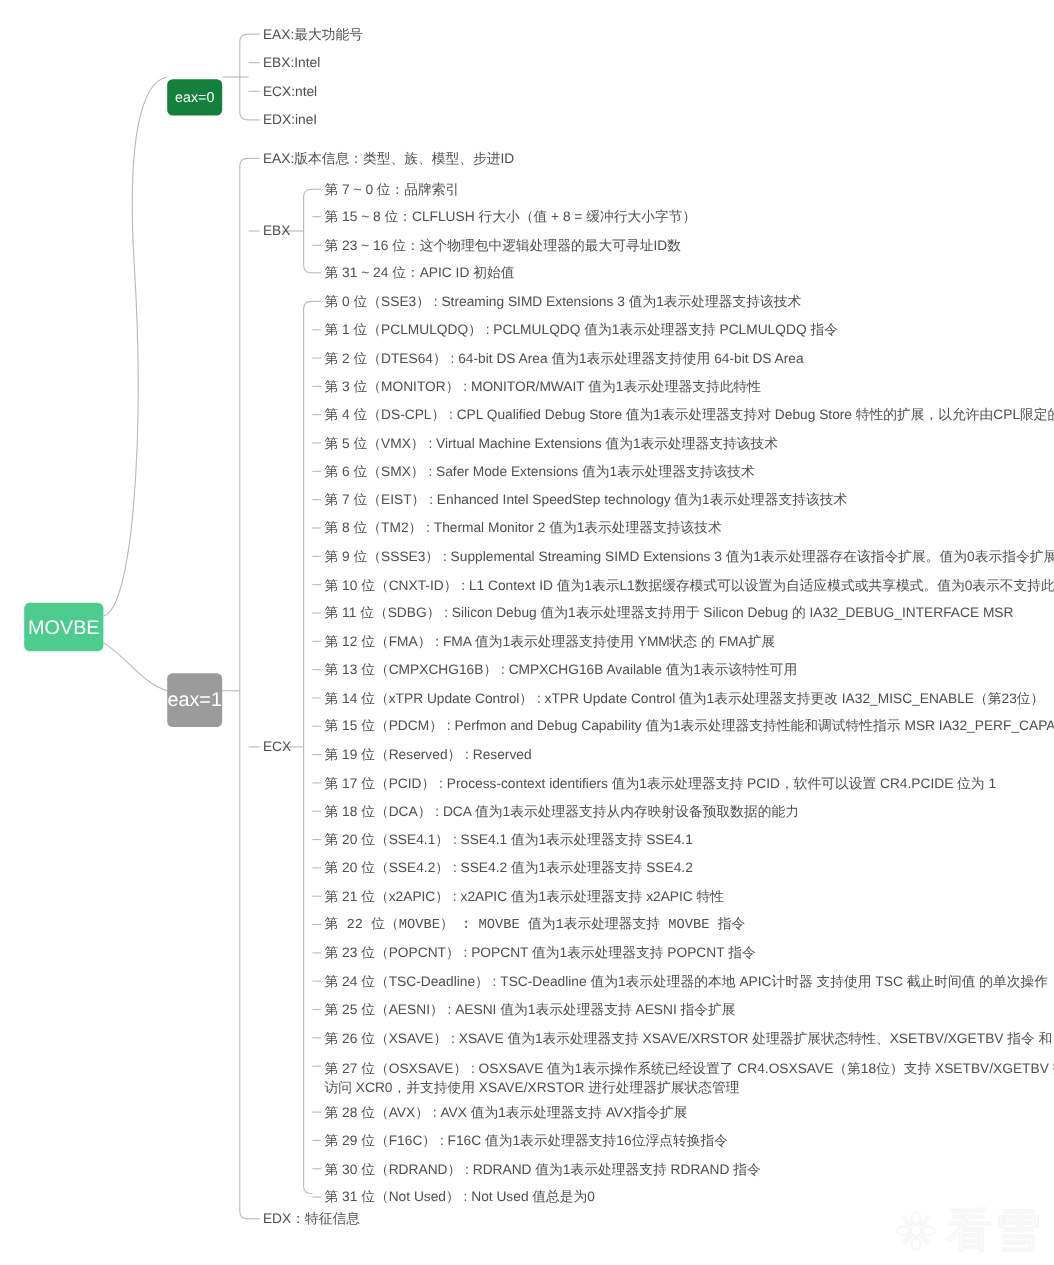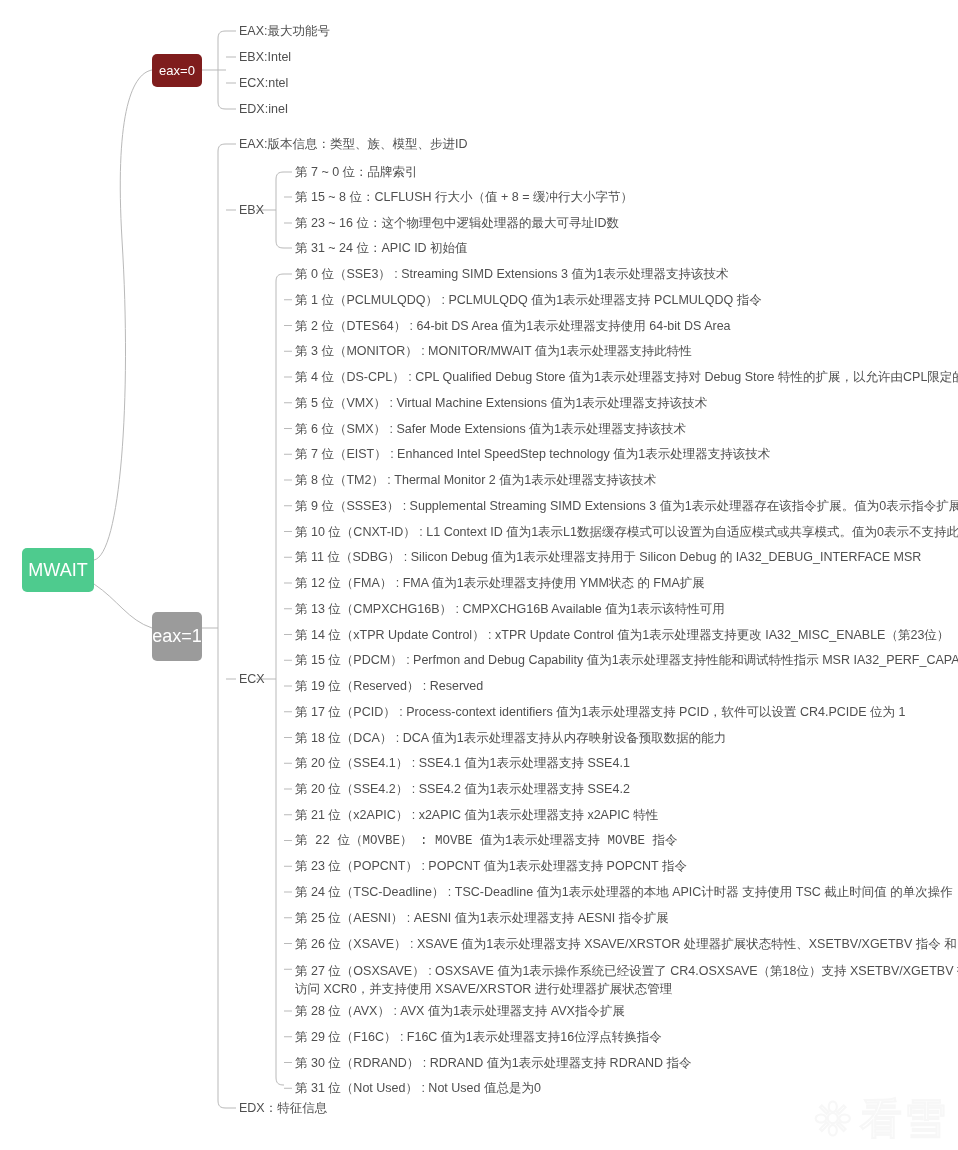--- a/index.html
+++ b/index.html
@@ -41,23 +41,23 @@
     color: #ffffff;
     white-space: nowrap;
   }
   .node-root {
     left: 22px; top: 548px;
     width: 72px; height: 44px;
     background: #4ECB8E;
     font-size: 18px;
   }
   .node-eax0 {
-    left: 152px; top: 54px;
+    left: 152px; top: 72px;
     width: 50px; height: 33px;
-    background: #7f1d1d;
+    background: #15803d;
     font-size: 13px;
   }
   .node-eax1 {
     left: 152px; top: 612px;
     width: 50px; height: 49px;
     background: #9b9b9b;
     font-size: 18px;
   }
 
   
@@ -169,21 +169,21 @@
         <line x1="284" x2="292" y1="943.5" y2="943.5"></line>
         <line x1="284" x2="292" y1="969.25" y2="969.25"></line>
         <line x1="284" x2="292" y1="1011" y2="1011"></line>
         <line x1="284" x2="292" y1="1036.75" y2="1036.75"></line>
         <line x1="284" x2="292" y1="1062.5" y2="1062.5"></line>
         <line x1="284" x2="292" y1="1088.25" y2="1088.25"></line>
       </g>
   </svg>
 
   <div class="node node-root">
-    <span>MWAIT</span>
+    <span>MOVBE</span>
   </div>
 
   <div class="node node-eax0">
     <span>eax=0</span>
   </div>
 
   <div class="node node-eax1">
     <span>eax=1</span>
   </div>
 

